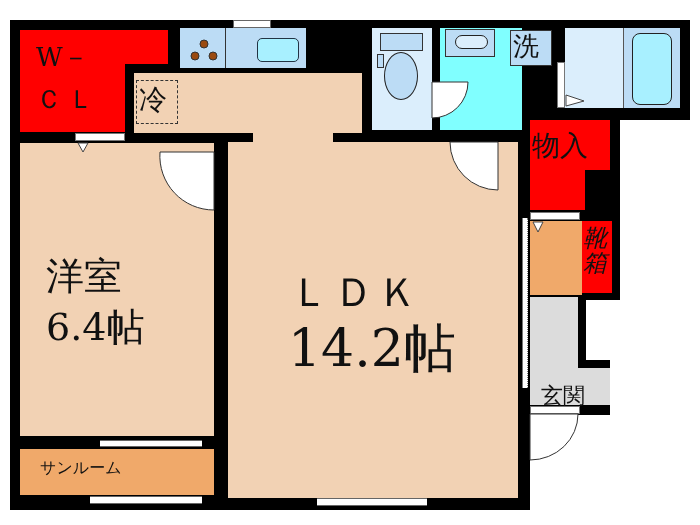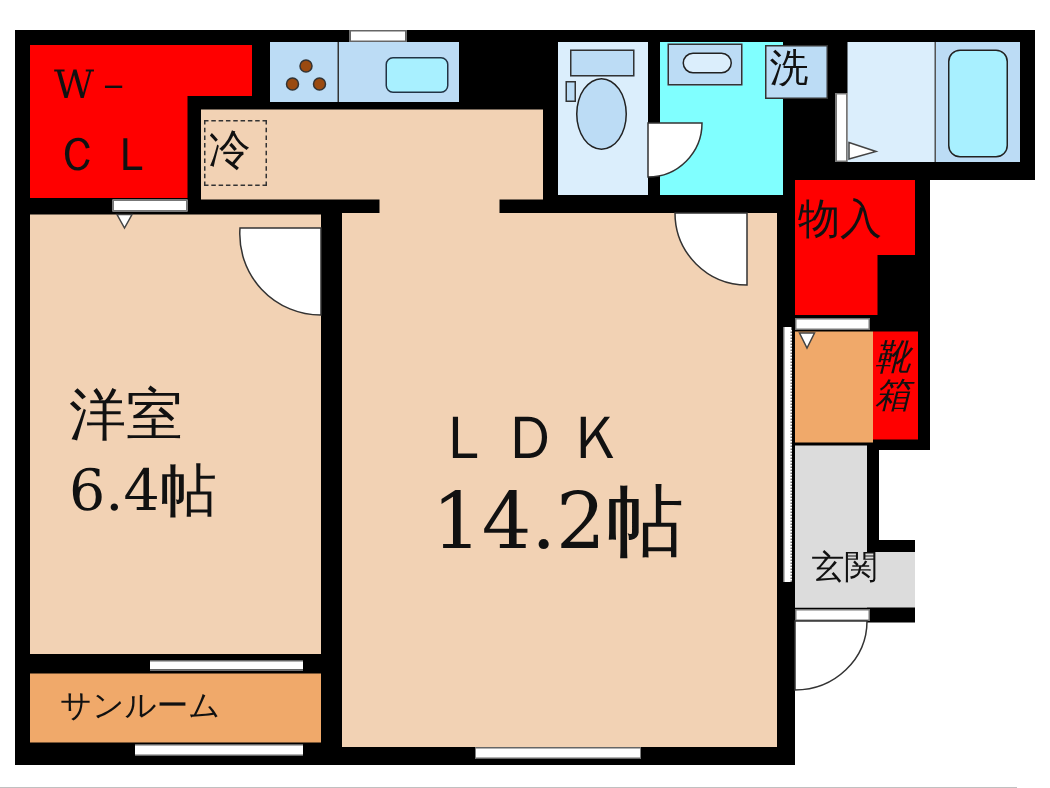--- a/index.html
+++ b/index.html
@@ -22,21 +22,21 @@
 
 <div class="abs wall" style="left:10px;top:20px;width:510px;height:490px;"></div>
 <div class="abs wall" style="left:500px;top:20px;width:130px;height:100px;"></div>
 <div class="abs wall" style="left:520px;top:110px;width:100px;height:190px;"></div>
 <div class="abs wall" style="left:520px;top:290px;width:90px;height:125px;"></div>
 <div class="abs" style="left:586px;top:300px;width:40px;height:60px;background:#fff;"></div>
 
 <div class="abs red" style="left:20px;top:30px;width:148px;height:34px;"></div>
 <div class="abs red" style="left:20px;top:30px;width:105px;height:102px;"></div>
 <div class="abs label" style="left:36px;top:44px;font-size:26px;">W－</div>
-<div class="abs label" style="left:36px;top:88px;font-size:31px;letter-spacing:6px;">ＣＬ</div>
+<div class="abs label" style="left:36px;top:88px;font-size:26px;letter-spacing:6px;font-family:Liberation Mono, monospace;">ＣＬ</div>
 
 <div class="abs floor" style="left:134px;top:73px;width:228px;height:60px;"></div>
 
 <div class="abs blue2" style="left:180px;top:28px;width:46px;height:40px;border-right:1px solid #333;"></div>
 <div class="abs blue2" style="left:226px;top:28px;width:80px;height:40px;"></div>
 <div class="abs" style="left:257px;top:38px;width:42px;height:24px;background:#a8f0ff;border:1.5px solid #234;border-radius:5px;"></div>
 <svg style="left:190px;top:38px;" width="30" height="26">
   <circle cx="14" cy="6" r="4" fill="#9a4a10" stroke="#333" stroke-width="1"></circle>
   <circle cx="5" cy="18" r="4" fill="#9a4a10" stroke="#333" stroke-width="1"></circle>
   <circle cx="23" cy="18" r="4" fill="#9a4a10" stroke="#333" stroke-width="1"></circle>
@@ -50,21 +50,21 @@
 <svg style="left:78px;top:143px;" width="12" height="10">
     <polygon points="0,0 10,0 5,9" fill="#fff" stroke="#444" stroke-width="1"></polygon>
   </svg>
 <svg style="left:160px;top:152px;" width="58" height="62">
   <path d="M54,0 L54,58 A54,54 0 0 1 0,0 Z" fill="#fff" stroke="#333" stroke-width="1"></path>
 </svg>
 <div class="abs label" style="left:46px;top:257px;font-size:38px;">洋室</div>
 <div class="abs label" style="left:46px;top:308px;font-size:38px;">6.4帖</div>
 
 <div class="abs orange" style="left:20px;top:449px;width:194px;height:46px;"></div>
-<div class="abs label" style="left:40px;top:460px;font-size:21px;">サンルーム</div>
+<div class="abs label" style="left:40px;top:460px;font-size:16px;">サンルーム</div>
 <div class="abs win" style="left:100px;top:440px;width:102px;height:7px;"></div>
 <div class="abs win" style="left:90px;top:496px;width:112px;height:8px;"></div>
 
 <div class="abs floor" style="left:228px;top:142px;width:290px;height:356px;"></div>
 <div class="abs floor" style="left:253px;top:128px;width:80px;height:16px;"></div>
 <div class="abs wall" style="left:518px;top:130px;width:12px;height:380px;"></div>
 <div class="abs win" style="left:317px;top:498px;width:110px;height:8px;"></div>
 <div class="abs" style="left:522px;top:218px;width:6px;height:170px;background:#fff;border-left:1px solid #777;border-right:1px dotted #777;"></div>
 <div class="abs label" style="left:290px;top:272px;font-size:40px;letter-spacing:4px;">ＬＤＫ</div>
 <div class="abs label" style="left:288px;top:322px;font-size:52px;">14.2帖</div>
@@ -103,17 +103,17 @@
 
 <div class="abs" style="left:530px;top:212px;width:50px;height:8px;background:#fff;border:1px solid #777;"></div>
 <div class="abs orange" style="left:530px;top:221px;width:52px;height:74px;"></div>
 <svg style="left:533px;top:222px;" width="12" height="12">
     <polygon points="0,0 10,0 5,10" fill="#fff" stroke="#444" stroke-width="1"></polygon>
   </svg>
 <div class="abs red" style="left:582px;top:221px;width:30px;height:72px;"></div>
 <div class="abs label" style="left:583px;top:226px;font-size:24px;width:26px;white-space:normal;line-height:1.05;font-style:italic;">靴箱</div>
 <div class="abs grey" style="left:530px;top:297px;width:48px;height:108px;"></div>
 <div class="abs grey" style="left:530px;top:368px;width:80px;height:37px;"></div>
-<div class="abs label" style="left:541px;top:368px;font-size:22px;">玄関</div>
+<div class="abs label" style="left:541px;top:385px;font-size:22px;">玄関</div>
 <div class="abs" style="left:530px;top:406px;width:50px;height:8px;background:#fff;border:1px solid #777;"></div>
 <svg style="left:529px;top:414px;" width="52" height="48">
   <path d="M1,0 L49,0 A48,46 0 0 1 1,46 Z" fill="#fff" stroke="#333" stroke-width="1"></path>
 </svg>
 
 </body></html>

